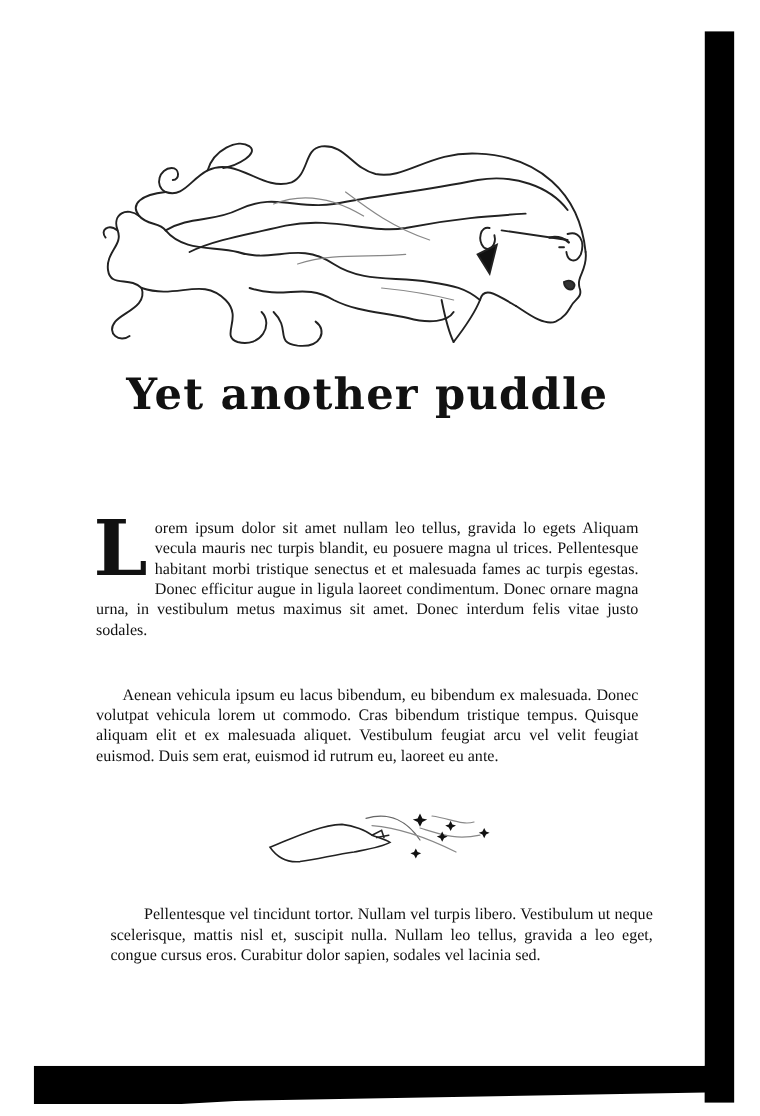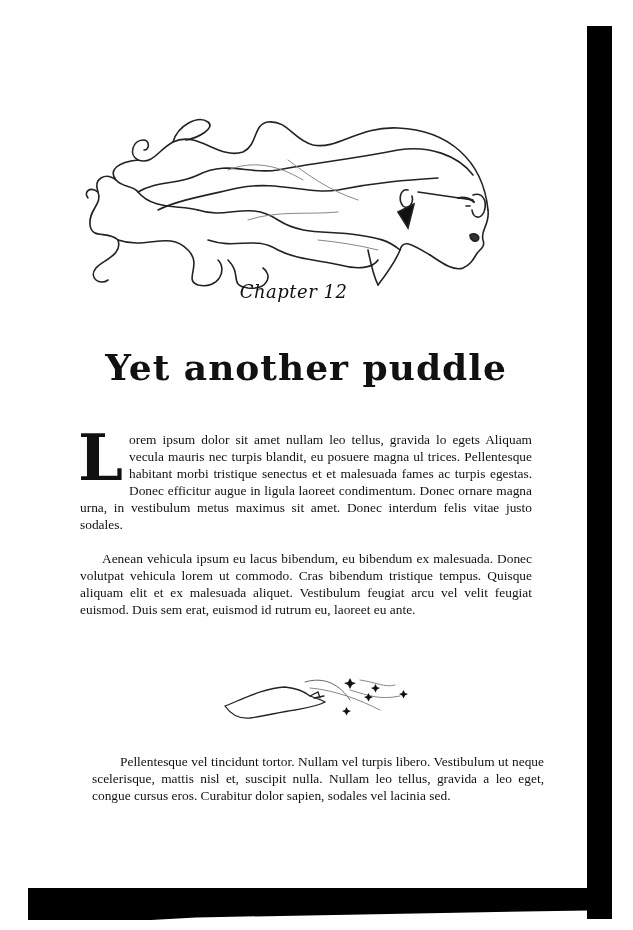--- a/index.html
+++ b/index.html
@@ -7,25 +7,25 @@
          font-family:"DejaVu Serif", "Liberation Serif", serif; color:#111; }
   .shadow-right { position:absolute; left:587px; top:26px; width:25px; height:893px; background:#000;
                   clip-path: polygon(0 0, 100% 0, 100% 100%, 0 100%); }
   .shadow-bottom2 { position:absolute; left:28px; top:888px; width:560px; height:32px; background:#000;
                     clip-path: polygon(0 0, 100% 0, 100% 70%, 30% 92%, 22% 100%, 0 100%); }
   .page { position:absolute; left:0; top:0; width:587px; height:888px; background:#fff; }
   .illustration { position:absolute; left:78px; top:100px; width:420px; height:195px; }
   .chapter-label { position:absolute; left:0; width:587px; top:281px; text-align:center;
                    font-family:"DejaVu Serif", serif; font-size:18px; letter-spacing:0.5px; font-style:italic; }
   .chapter-title { position:absolute; left:0; width:612px; top:308px; text-align:center;
-                   font-family:"DejaVu Serif", serif; font-size:36px; font-weight:bold; letter-spacing:1px;margin-top:38px; }
+                   font-family:"DejaVu Serif", serif; font-size:36px; font-weight:bold; letter-spacing:1px; }
   .body-text { position:absolute; left:80px; width:452px; font-size:13.4px; line-height:17px;
                text-align:justify; font-family:"Liberation Serif", serif; }
   .p1 { top:431px; }
-  .p2 { top:550px; text-indent:22px; }
+  .p2 { top:570px; text-indent:22px; }
   .p3 { top:741px; text-indent:28px; }
   .dropcap { float:left; font-family:"DejaVu Serif", serif; font-weight:bold; font-size:64px; line-height:50px;
              margin:2px 6px 0 -2px; height:50px; }
   .ornament { position:absolute; left:210px; top:660px; width:200px; height:60px; }
 </style>
 </head>
 <body>
 
 <div class="shadow-right"></div>
 <div class="shadow-bottom2"></div>
@@ -61,21 +61,20 @@
     <path d="M320 112 L 336 104 L 330 128 Z" fill="#111"></path>
 
     <path d="M395 95 C 404 92, 410 100, 406 112 C 402 120, 395 118, 394 110"></path>
     <path d="M340 92 L 395 100"></path>
 
     <path d="M380 98 C 388 96, 394 100, 396 102" stroke-width="2"></path>
     <path d="M388 106 l 4 0"></path>
     <path d="M392 135 C 397 132, 403 136, 400 140 C 397 143, 392 140, 392 135" fill="#333"></path>
   </svg>
 
-  <div class="chapter-label">Chapter 12</div>
   <div class="chapter-title">Yet another puddle</div>
 
   <p class="body-text p1" style="margin:0;">
     <span class="dropcap">L</span><span>orem ipsum dolor sit amet nullam leo tellus, gravida lo egets Aliquam vecula mauris nec turpis blandit, eu posuere magna ul trices. Pellentesque habitant morbi tristique senectus et et malesuada fames ac turpis egestas. Donec efficitur augue in ligula laoreet condimentum. Donec ornare magna urna, in vestibulum metus maximus sit amet. Donec interdum felis vitae justo sodales.</span>
   </p>
 
   <p class="body-text p2" style="margin:0;">Aenean vehicula ipsum eu lacus bibendum, eu bibendum ex malesuada. Donec volutpat vehicula lorem ut commodo. Cras bibendum tristique tempus. Quisque aliquam elit et ex malesuada aliquet. Vestibulum feugiat arcu vel velit feugiat euismod. Duis sem erat, euismod id rutrum eu, laoreet eu ante.</p>
 
   <svg class="ornament" viewBox="0 0 200 60" fill="none" stroke="#222" stroke-width="1.3" stroke-linecap="round">
     <path d="M15 46 C 35 38, 55 28, 75 27 C 85 28, 95 32, 100 36 C 105 38, 112 40, 115 42 C 108 46, 95 48, 85 50 C 70 52, 55 56, 40 58 C 30 59, 22 56, 15 46 Z"></path>

